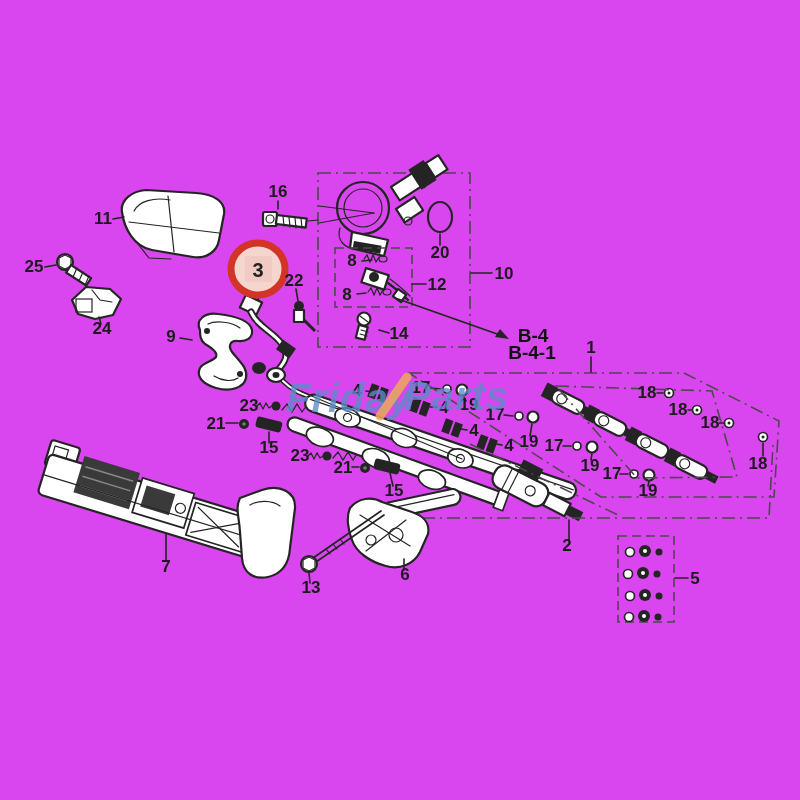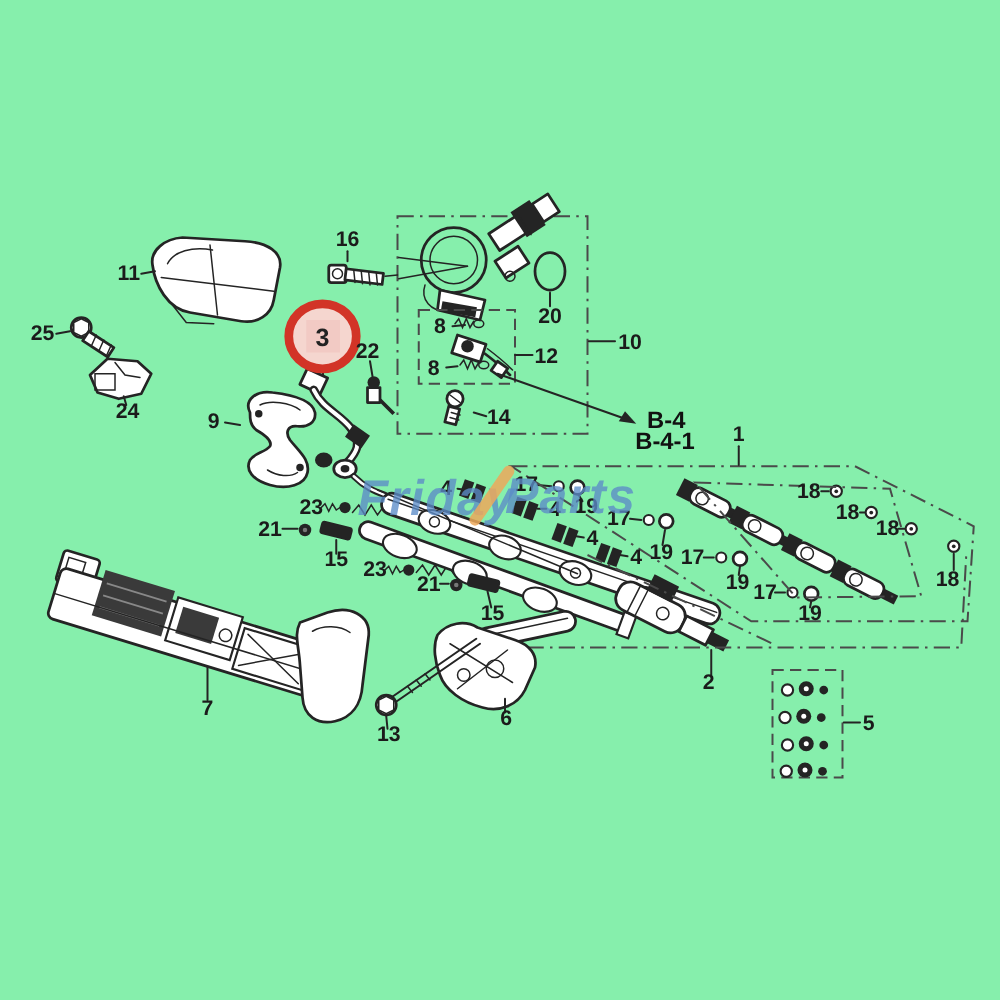--- a/index.html
+++ b/index.html
@@ -1,16 +1,16 @@
 <!DOCTYPE html>
 <html><head>
 <meta charset="utf-8">
 <style>
   html,body{margin:0;padding:0;background:#fff;}
-  #canvas{position:relative;width:800px;height:800px;background:#86efac;overflow:hidden;
+  #canvas{position:relative;width:800px;height:800px;background:#d946ef;overflow:hidden;
           font-family:"Liberation Sans",sans-serif;}
   svg{display:block}
   .ln{stroke:#242424;stroke-width:2.2;fill:none;stroke-linejoin:round;stroke-linecap:round}
   .ln-thin{stroke:#242424;stroke-width:1.2;fill:none;stroke-linecap:round}
   .ln-med{stroke:#242424;stroke-width:1.7;fill:none;stroke-linecap:round}
   .fillw{fill:#ffffff}
   .dark{fill:#242424;stroke:none}
   .gray{fill:#3a3a3a;stroke:none}
   .dashdot{stroke:#4a4a4a;stroke-width:1.6;fill:none;stroke-dasharray:13 5 2 5}
   .dashbox{stroke:#4a4a4a;stroke-width:1.6;fill:none;stroke-dasharray:9 5}

